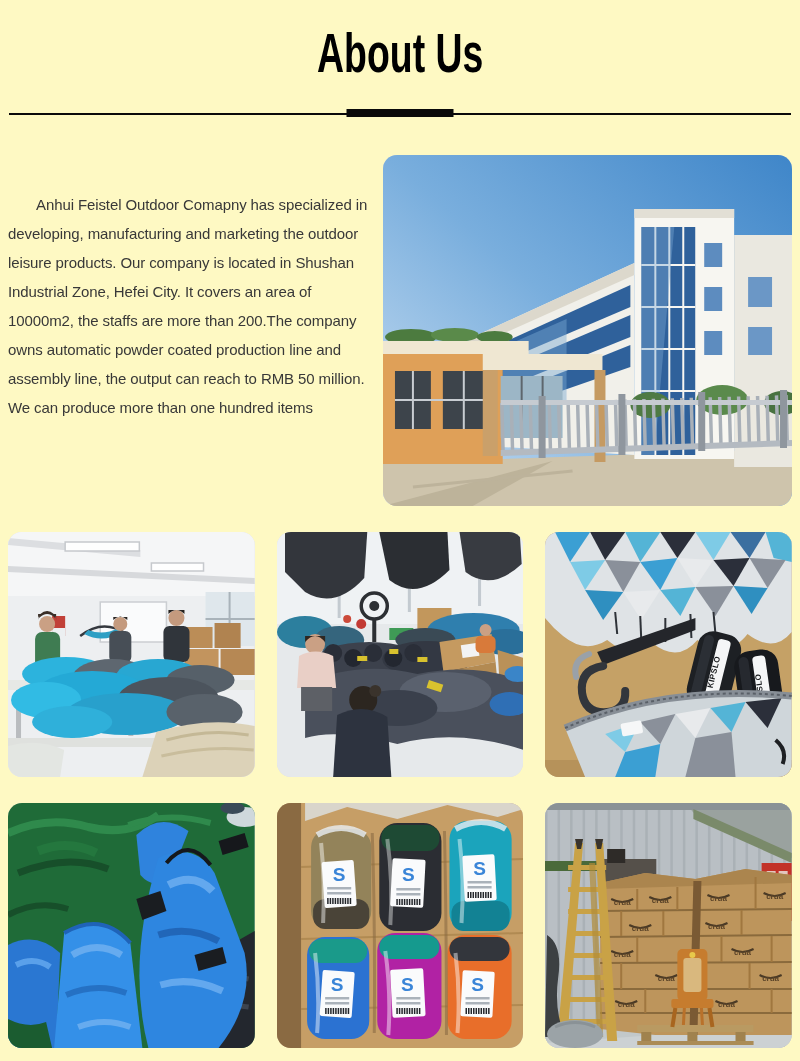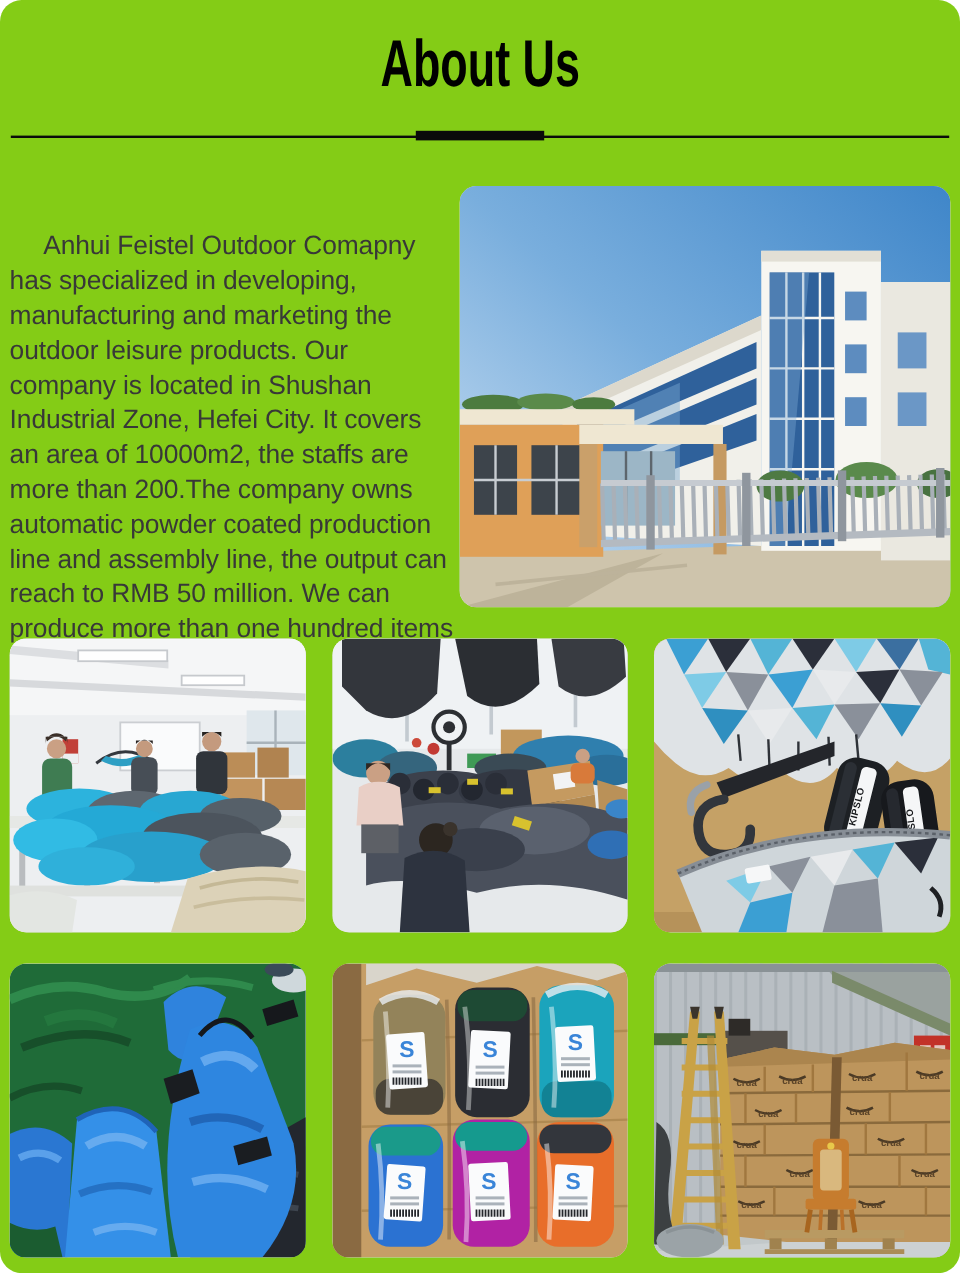--- a/index.html
+++ b/index.html
@@ -2,21 +2,21 @@
 <html><head>
 <meta charset="utf-8">
 <title>About Us</title>
 <style>
   * { margin:0; padding:0; box-sizing:border-box; }
   html, body { background:#ffffff; }
   body {
     width:800px; height:1061px; overflow:hidden;
     font-family:"Liberation Sans", sans-serif;
   }
-  .page { width:800px; height:1061px; background:#84cc16; position:relative;border-radius:18px; }
+  .page { width:800px; height:1061px; background:#fef9c3; position:relative; }
 
   
   .title-wrap { text-align:center; padding-top:26px; height:82px; }
   .page-title {
     display:inline-block;
     font-family:"Liberation Sans", sans-serif;
     font-size:55px; font-weight:700; line-height:1; color:#000;
     transform:scaleX(0.68); transform-origin:center;
     white-space:nowrap;
   }
@@ -25,21 +25,21 @@
   .divider { position:relative; margin:31px 9px 0 9px; border-top:2px solid #0a0a0a; }
   .divider-accent {
     position:absolute; top:-6px; left:50%; transform:translateX(-50%);
     width:107px; height:8px; background:#0a0a0a;
   }
 
   
   .intro { display:flex; padding:0 8px; margin-top:40px; height:351px; }
   .about-text {
     width:375px; padding-top:35px; padding-right:4px;
-    font-size:22px; line-height:29px; letter-spacing:-0.1px;
+    font-size:15px; line-height:29px; letter-spacing:-0.1px;
     color:#383838; text-indent:28px;
   }
   .photo { border-radius:14px; overflow:hidden; background:#ddd; }
   .photo-building { width:409px; height:351px; margin-left:auto; flex:0 0 409px; }
 
   
   .grid {
     display:grid; grid-template-columns:repeat(3,1fr);
     gap:26px 22px; padding:0 8px; margin-top:26px;
   }

